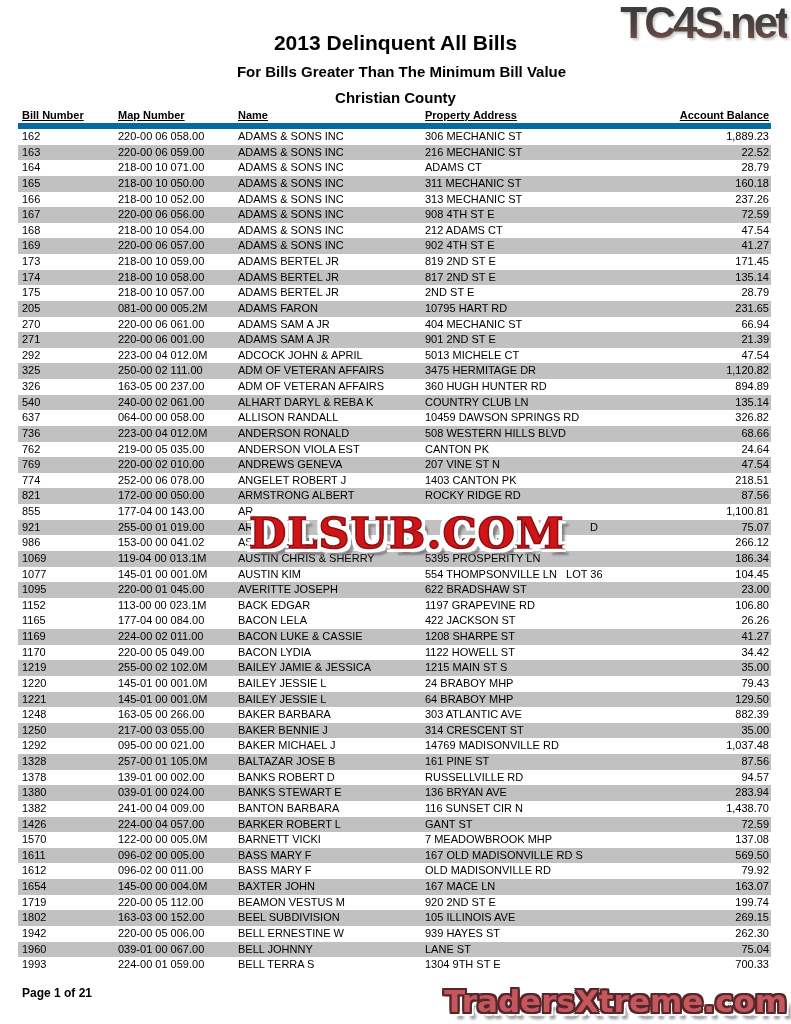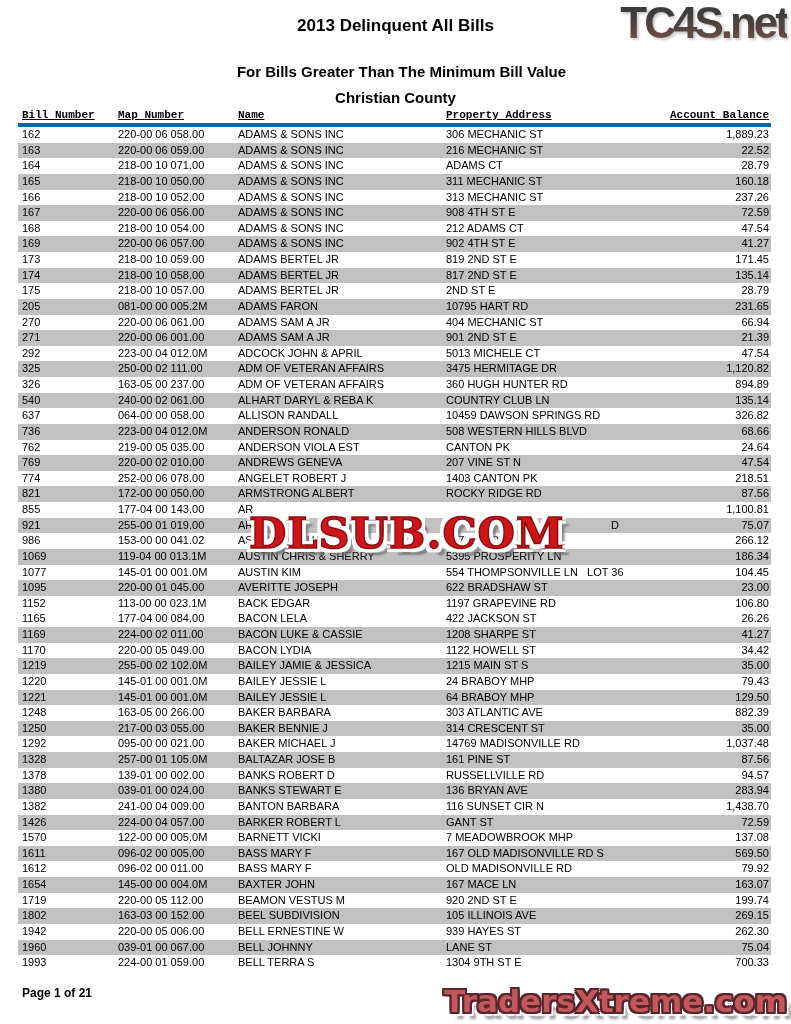--- a/index.html
+++ b/index.html
@@ -11,34 +11,34 @@
         font-weight:bold;font-size:44px;letter-spacing:-3px;line-height:46px;
         color:var(--logo_gray,#3d3d3d);transform:scaleY(1.02);
         filter:drop-shadow(2px 2px 1px #c9c9c9);margin-left:8px;}
   @supports ((-webkit-background-clip:text) or (background-clip:text)){
     .tc4s{background:linear-gradient(180deg,var(--logo_gray,#3d3d3d) 30%,#5c4743 70%,var(--logo_rust,#8a544a) 95%);
           -webkit-background-clip:text;background-clip:text;color:transparent;}
   }
 
   
   .doc-head{position:absolute;left:0;width:791px;text-align:center;font-weight:bold;}
-  .title{top:16px;font-size:17px;}
+  .title{top:31px;font-size:21px;}
   .subtitle{top:63px;font-size:15px;padding-left:6px;}
   .county{top:89px;font-size:15px;}
 
   
   .table{position:absolute;left:18px;top:109px;width:753px;}
-  .thead{display:flex;border-bottom:4px solid #0369a1;height:14px;font-family:Liberation Mono, monospace;}
+  .thead{display:flex;border-bottom:6px solid #0369a1;height:14px;}
   .th{font-weight:bold;font-size:11px;line-height:13px;text-decoration:underline;white-space:pre;}
   .row{display:flex;height:15.63px;}
   .stripe{background:var(--stripe,#c1c1c1);}
   .cell{font-size:11px;line-height:15.7px;white-space:pre;overflow:hidden;}
   .c0{width:100px;padding-left:4px;box-sizing:border-box;}
   .c1{width:120px;}
-  .c2{width:208px;}
+  .c2{width:187px;}
   .c3{width:195px;}
   .c4{flex:1;text-align:right;padding-right:2px;}
 
   
   .dlsub{position:absolute;left:249px;top:510px;font-family:"DejaVu Serif",serif;
          font-weight:bold;font-size:43px;line-height:46px;letter-spacing:1px;
          color:var(--watermark_red,#d01518);
          -webkit-text-stroke:1.5px #8e0d10;
          text-shadow:
            -4px -4px 0 #fff, 4px -4px 0 #fff, -4px 4px 0 #fff, 4px 4px 0 #fff,

